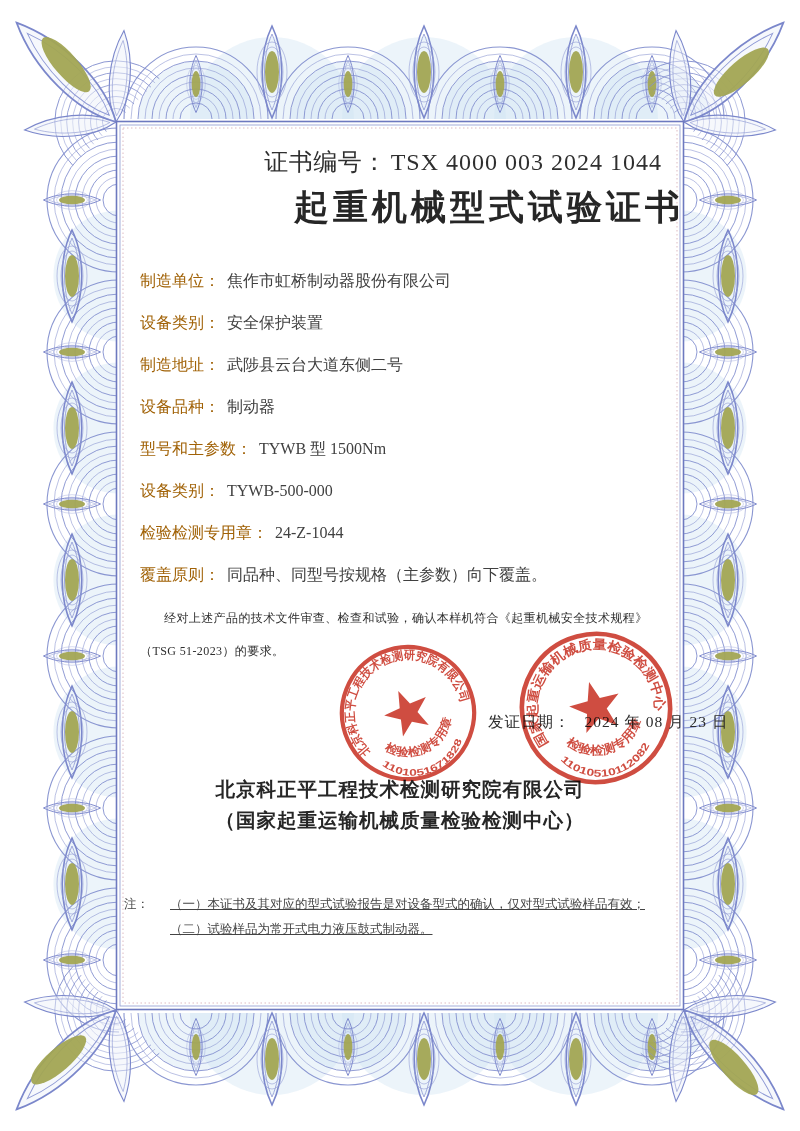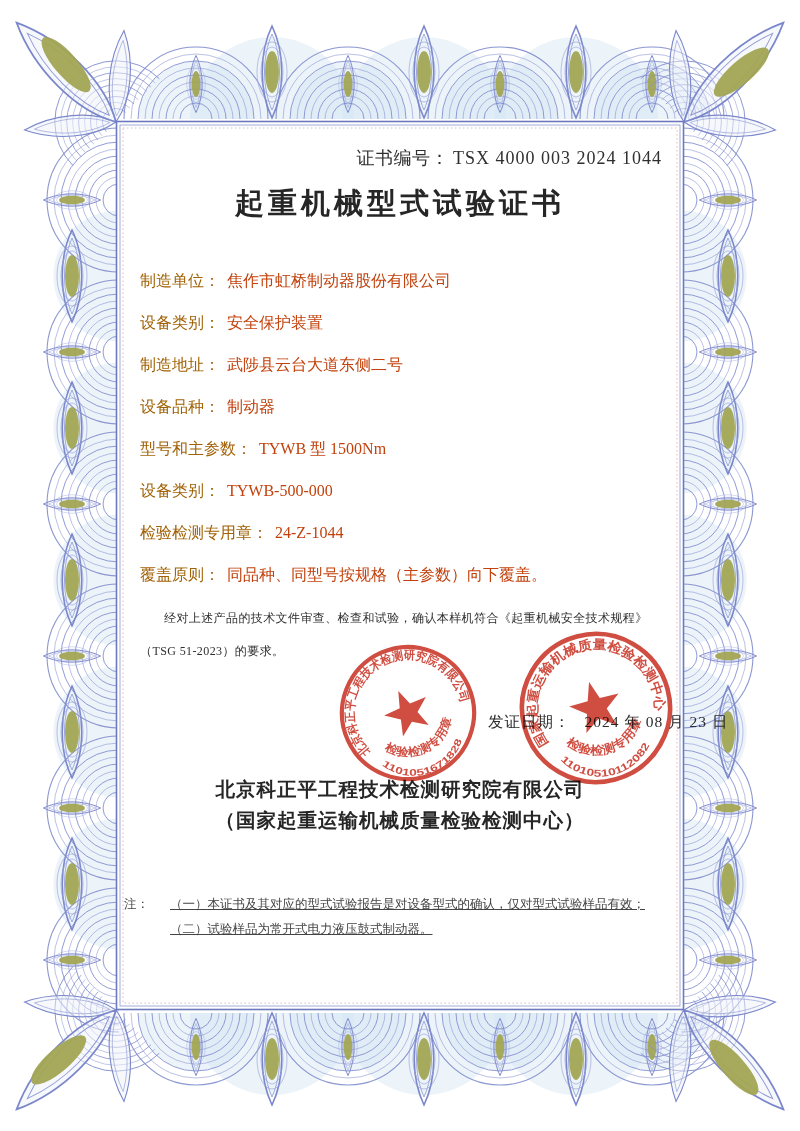--- a/index.html
+++ b/index.html
@@ -3,31 +3,31 @@
 <meta charset="utf-8">
 <style>
   html,body{margin:0;padding:0;}
   body{
     width:800px;height:1131px;position:relative;background:#ffffff;overflow:hidden;
     font-family:"Liberation Serif","DejaVu Serif",serif;color:#3a3a3a;
   }
   #border-svg{position:absolute;left:0;top:0;width:800px;height:1131px;}
   #frame{position:absolute;left:116px;top:122px;width:568px;height:888px;}
   
-  .cert-no{position:absolute;top:24px;right:22px;font-size:18px;color:#2f2f2f;letter-spacing:.5px;white-space:nowrap;}
+  .cert-no{position:absolute;top:24px;right:22px;font-size:24px;color:#2f2f2f;letter-spacing:.5px;white-space:nowrap;}
   .cert-no .num{letter-spacing:1px;margin-left:4px;}
   
-  .title{position:absolute;top:62px;left:0;width:100%;text-align:center;
+  .title{position:absolute;top:62px;left:0;width:100%;text-align:right;
     font-family:"Liberation Sans","DejaVu Sans",sans-serif;font-weight:700;
-    font-size:29px;letter-spacing:4px;color:#262626;}
+    font-size:35px;letter-spacing:4px;color:#262626;}
   
   .fields{position:absolute;top:138px;left:24px;right:20px;}
   .field{height:42px;line-height:42px;font-size:16px;white-space:nowrap;}
   .field .lbl{font-weight:400;color:#a16207;}
-  .field .val{margin-left:7px;color:#c2410c;}
+  .field .val{margin-left:7px;color:#404040;}
   
   .conclusion{position:absolute;top:480px;left:24px;width:524px;font-size:12px;
     line-height:33px;text-indent:2em;color:#2e2e2e;letter-spacing:.4px;}
   
   .date-line{position:absolute;top:590px;left:336px;font-size:15.5px;letter-spacing:1px;
     color:#2c2c2c;z-index:3;white-space:nowrap;padding-left:36px;}
   .date-line .dv{margin-left:14px;}
   
   .issuer{position:absolute;top:652px;left:0;width:100%;text-align:center;z-index:2;}
   .issuer div{font-size:19.5px;font-weight:700;letter-spacing:1px;line-height:31px;color:#262626;}

